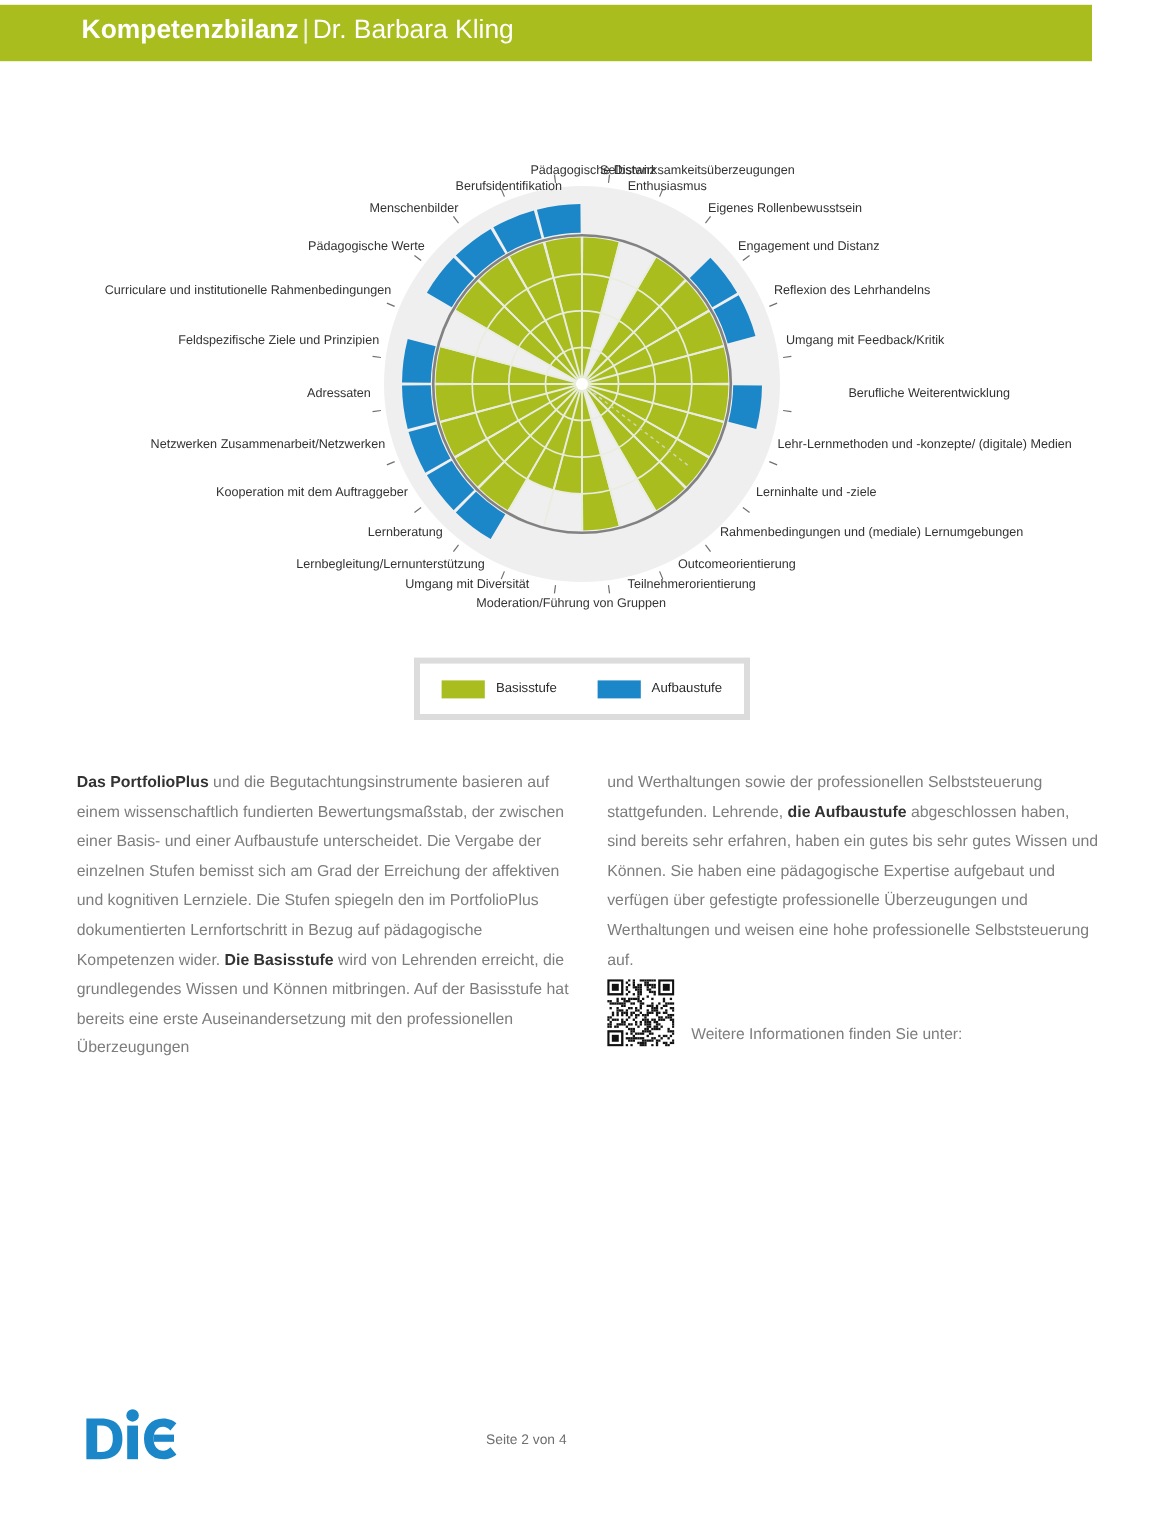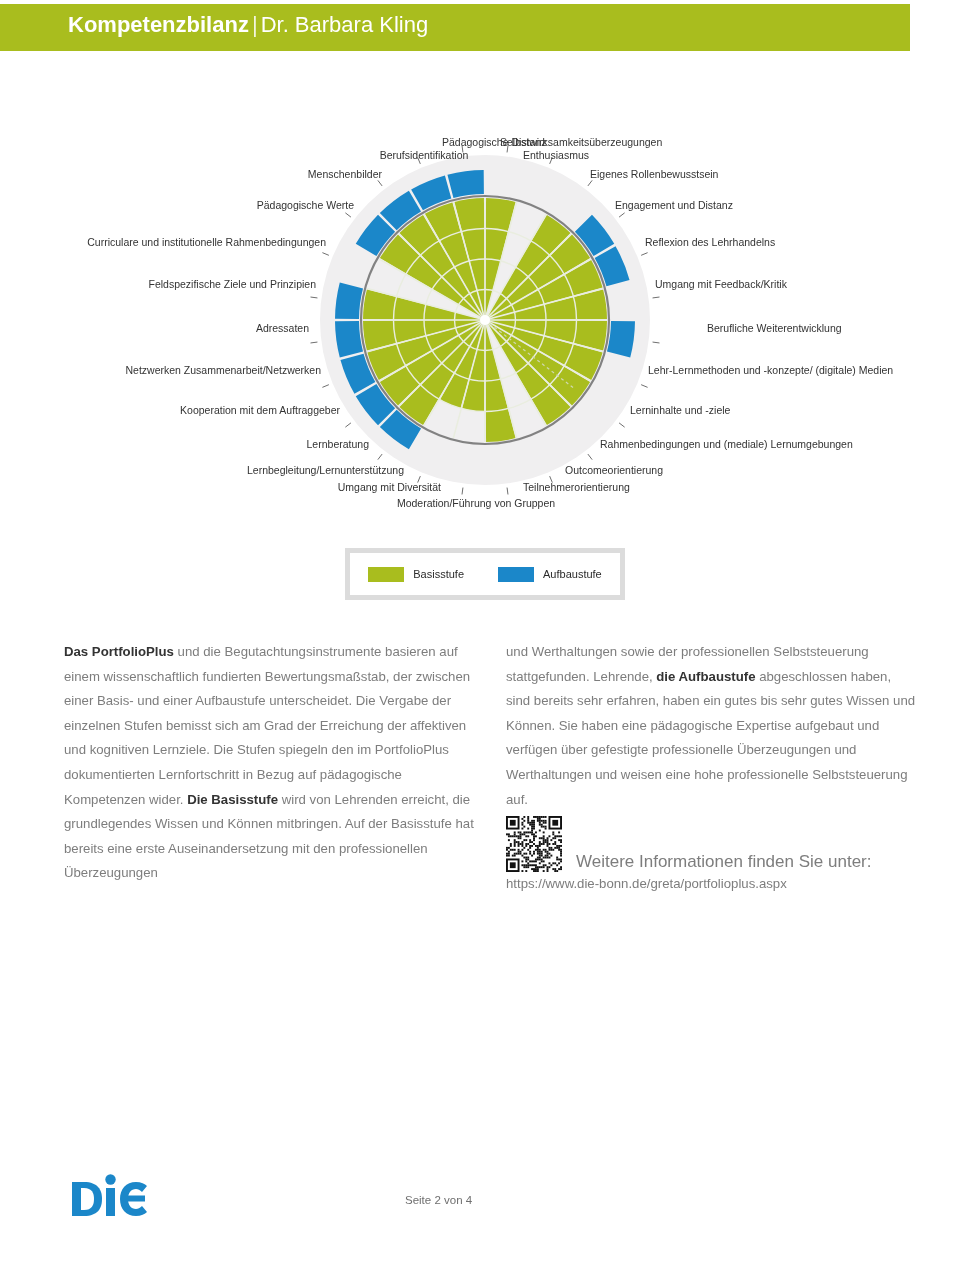--- a/index.html
+++ b/index.html
@@ -56,21 +56,21 @@
   .col p{
     margin:0;font-size:13.2px;line-height:24.6px;color:#7d7d7d;
     text-align:left;
   }
   .col p b{color:#333333;font-weight:bold;}
 
   
   #qr-row{position:relative;margin-top:4px;height:70px;}
   #qr-code{position:absolute;left:0;top:0;width:56px;height:56px;}
   #qr-caption{
-    position:absolute;left:70px;top:36px;font-size:17px;line-height:20px;color:#7d7d7d;white-space:nowrap;
+    position:absolute;left:70px;top:36px;font-size:13px;line-height:20px;color:#7d7d7d;white-space:nowrap;
   }
   #qr-url{
     position:absolute;left:0;top:58px;font-size:13.2px;line-height:20px;color:#7d7d7d;white-space:nowrap;
   }
 
   
   #footer{position:absolute;left:0;top:1150px;width:976px;height:100px;}
   #die-logo{position:absolute;left:68px;top:22px;}
   #page-indicator{
     position:absolute;left:405px;top:44px;font-size:11.5px;color:#6f6f6f;white-space:nowrap;
@@ -537,21 +537,20 @@
           <rect x="10" y="28" width="1" height="1" fill="#111"></rect>
           <rect x="14" y="28" width="1" height="1" fill="#111"></rect>
           <rect x="15" y="28" width="1" height="1" fill="#111"></rect>
           <rect x="16" y="28" width="1" height="1" fill="#111"></rect>
           <rect x="19" y="28" width="1" height="1" fill="#111"></rect>
           <rect x="21" y="28" width="1" height="1" fill="#111"></rect>
           <rect x="25" y="28" width="1" height="1" fill="#111"></rect>
           <rect x="26" y="28" width="1" height="1" fill="#111"></rect>
         </svg>
       <span id="qr-caption">Weitere Informationen finden Sie unter:</span>
-      <span id="qr-url">https://www.die-bonn.de/greta/portfolioplus.aspx</span>
     </div>
   </div>
 </div>
 
 <div id="footer">
   <svg id="die-logo" width="80" height="46" viewBox="0 0 80 46">
     <g id="die-paths">
         <path d="M4 10 L4 44 L16 44 C30 44 34 36 34 27 C34 18 30 10 16 10 Z" fill="#1b87c9"></path>
         <path d="M13 16 L13 38 L16 38 C24 38 26 33 26 27 C26 21 24 16 16 16 Z" fill="#ffffff"></path>
         <rect x="38" y="16" width="9" height="28" fill="#1b87c9"></rect>

